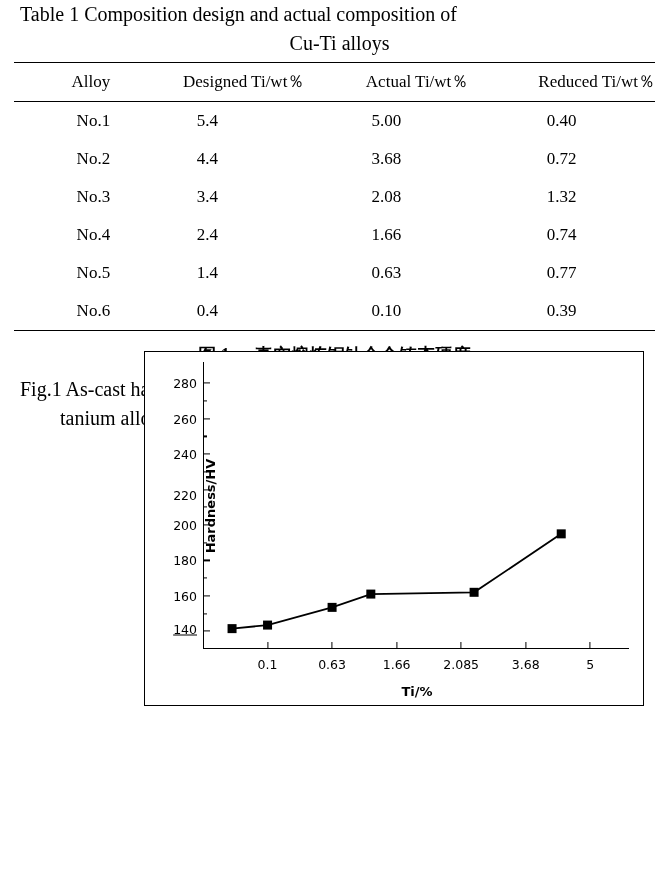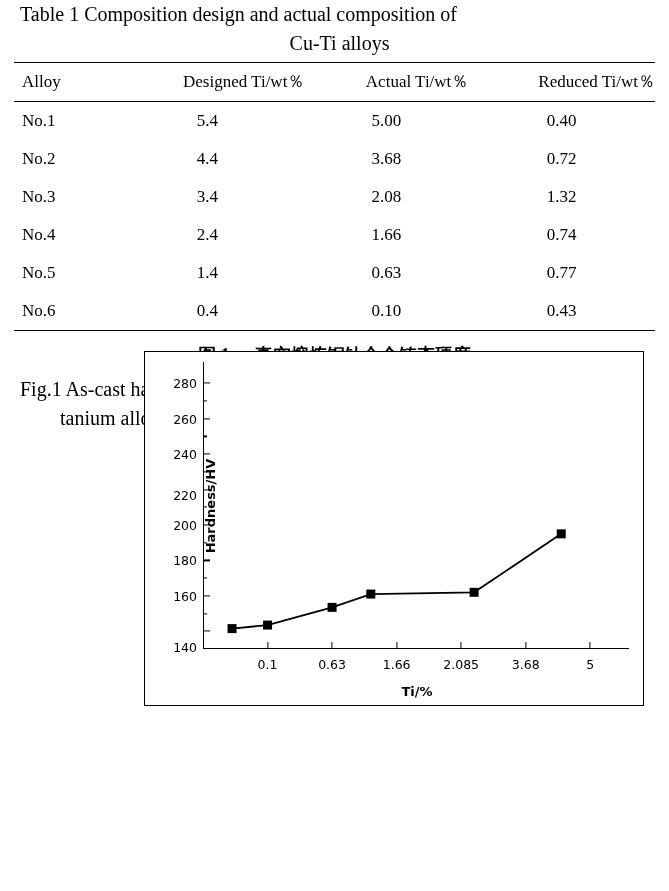--- a/index.html
+++ b/index.html
@@ -59,21 +59,21 @@
     margin-top: 2px;
   }
   table.comp thead th {
     font-weight: normal;
     padding: 7px 0 8px 0;
     text-align: right;
     white-space: nowrap;
   }
   table.comp thead th.col-alloy,
   table.comp tbody td.col-alloy {
-    text-align: left;
+    text-align: right;
     padding-left: 8px;
     width: 15%;
   }
   table.comp tbody td {
     padding: 9px 0 9px 0;
     text-align: center;
     white-space: nowrap;
   }
   .rule-top { border-top: 1.6px solid #000; }
   .rule-mid { border-top: 1.1px solid #000; }
@@ -244,33 +244,33 @@
       <tr>
         <td class="col-alloy">No.5</td>
         <td>1.4</td>
         <td>0.63</td>
         <td>0.77</td>
       </tr>
       <tr class="rule-bot">
         <td class="col-alloy">No.6</td>
         <td>0.4</td>
         <td>0.10</td>
-        <td>0.43</td>
+        <td>0.39</td>
       </tr>
     </tbody>
   </table>
 
   <div class="figure-wrap">
     <div class="chart-box">
       <div class="plot-area" id="plot">
         <div class="axis-left"></div>
         <div class="axis-bottom"></div>
         <div class="y-title">Hardness/HV</div>
         <div class="x-title">Ti/%</div>
-      <div class="ytick" style="top: 285px;">140</div>
+      <div class="ytick" style="top: 267px; text-decoration: underline;">140</div>
           <div class="ytick-mark" style="top: 269.284px;"></div>
           <div class="ytick" style="top: 233.852px;">160</div>
           <div class="ytick-mark" style="top: 233.852px;"></div>
           <div class="ytick-mark minor" style="top: 251.568px;"></div>
           <div class="ytick" style="top: 198.42px;">180</div>
           <div class="ytick-mark" style="top: 198.42px;"></div>
           <div class="ytick-mark minor" style="top: 216.136px;"></div>
           <div class="ytick" style="top: 162.988px;">200</div>
           <div class="ytick-mark" style="top: 162.988px;"></div>
           <div class="ytick-mark minor" style="top: 180.704px;"></div>

